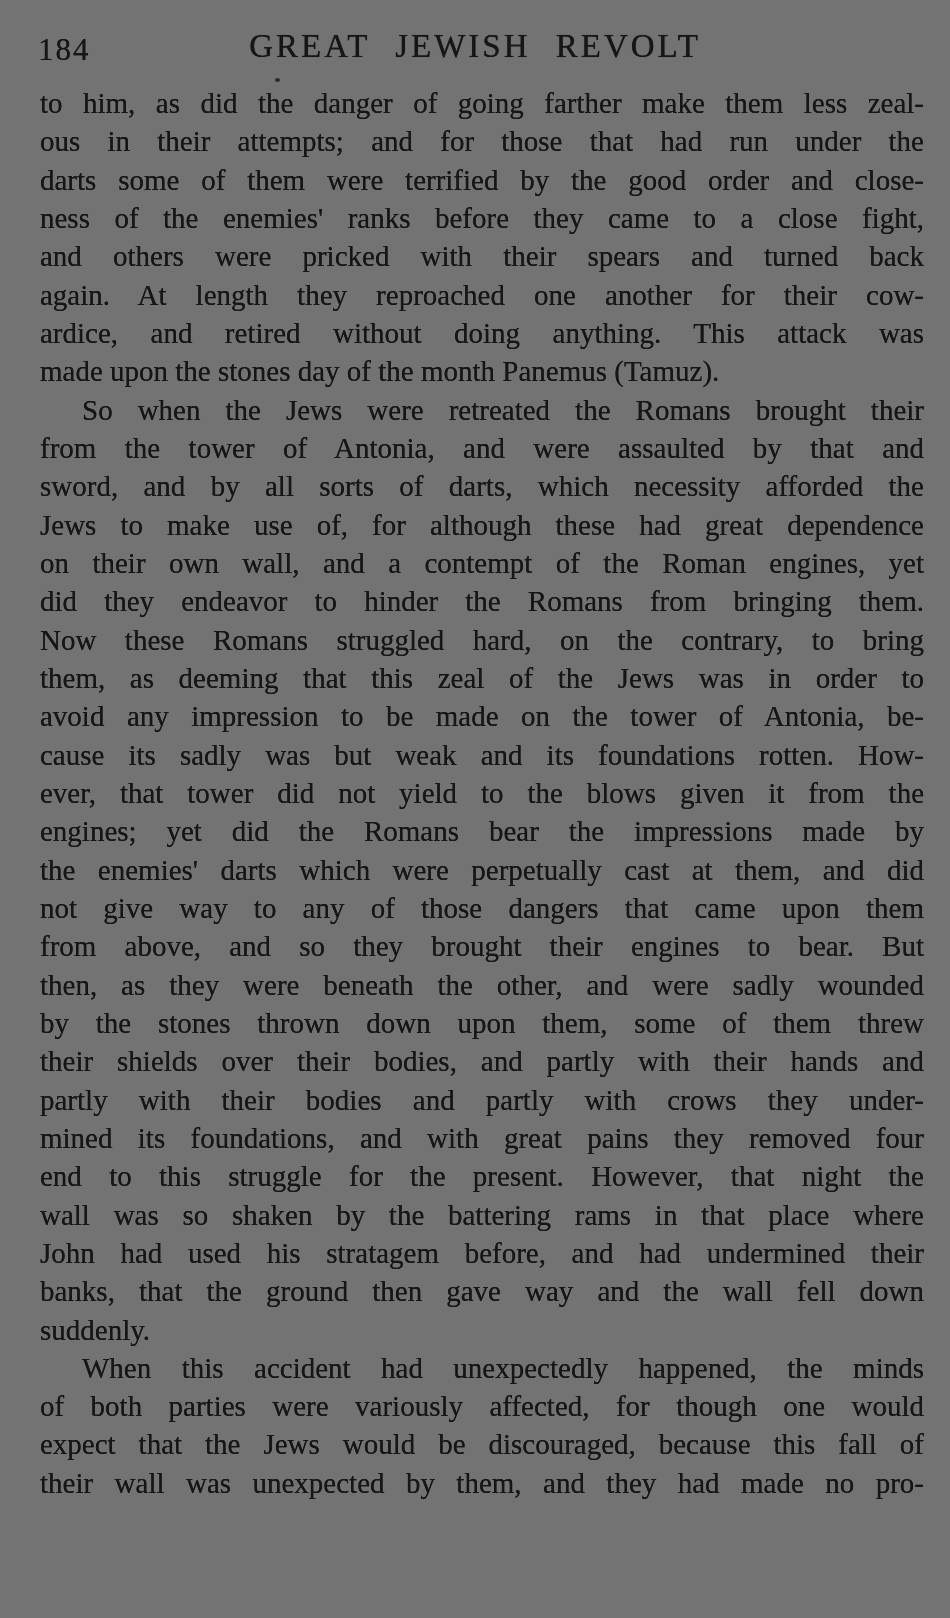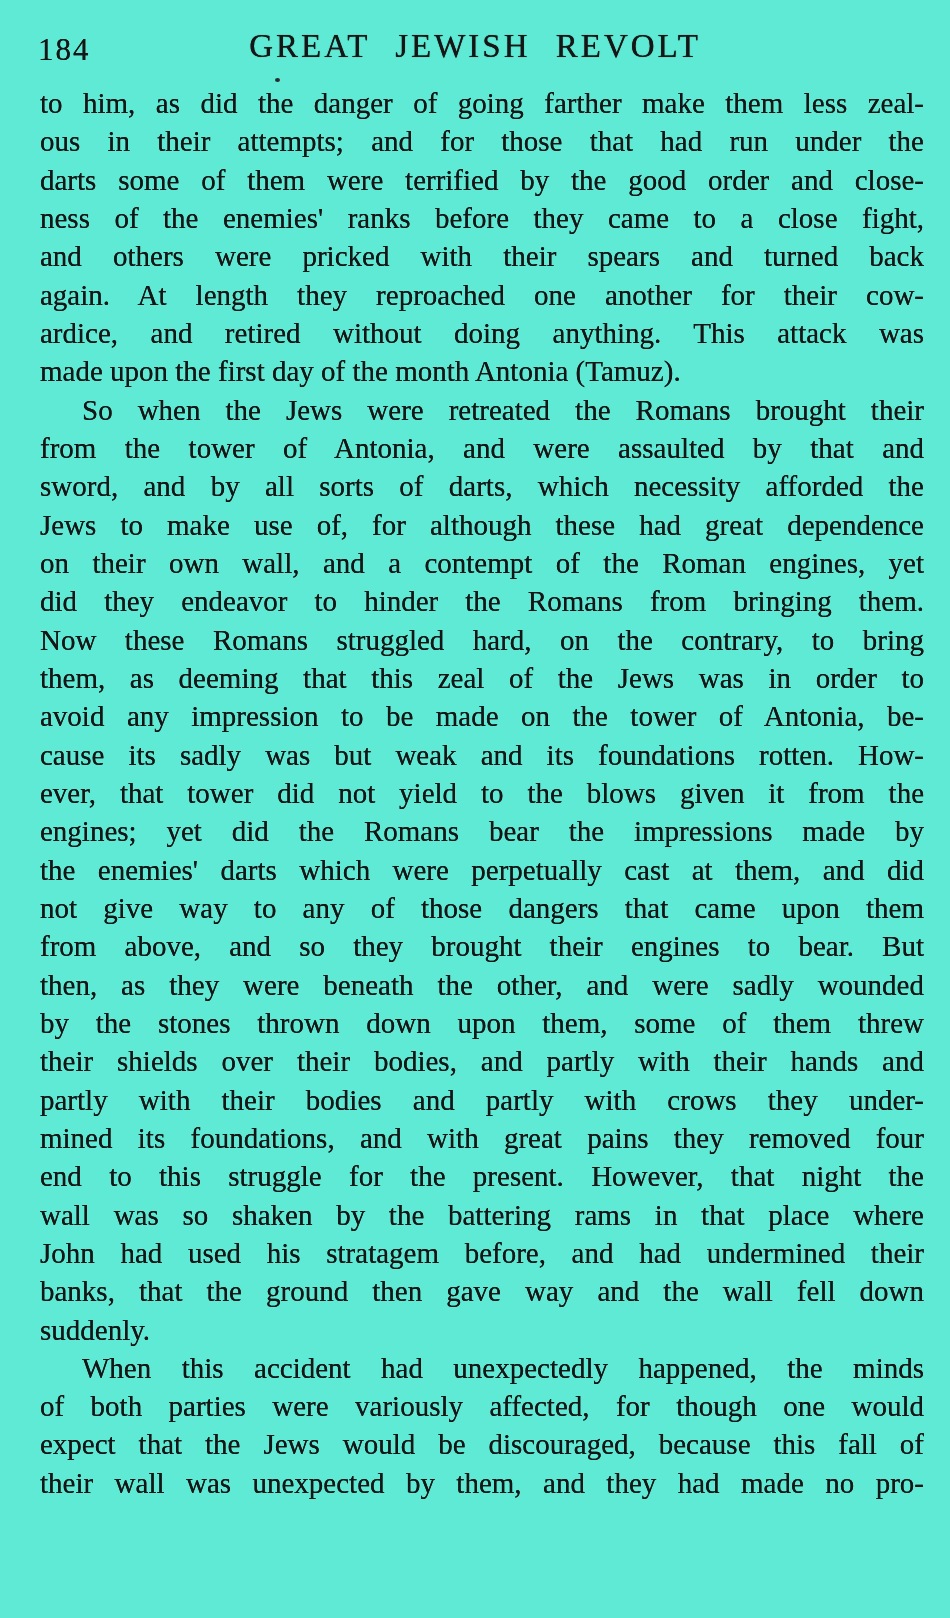--- a/index.html
+++ b/index.html
@@ -4,21 +4,21 @@
 <style>
   html, body {
     margin: 0;
     padding: 0;
     background: #fdfdfb;
   }
   .page {
     position: relative;
     width: 950px;
     height: 1618px;
-    background: #5eead4;
+    background: #737373;
     overflow: hidden;
     font-family: "Liberation Serif", serif;
     color: #161616;
   }
   .header {
     position: absolute;
     top: 28px;
     left: 0;
     width: 950px;
     height: 40px;
@@ -83,21 +83,21 @@
   </div>
   <div class="ink-dot"></div>
   <div class="body-text" id="body-text">
       <div class="line">to him, as did the danger of going farther make them less zeal-</div>
       <div class="line">ous in their attempts; and for those that had run under the</div>
       <div class="line">darts some of them were terrified by the good order and close-</div>
       <div class="line">ness of the enemies' ranks before they came to a close fight,</div>
       <div class="line">and others were pricked with their spears and turned back</div>
       <div class="line">again. At length they reproached one another for their cow-</div>
       <div class="line">ardice, and retired without doing anything. This attack was</div>
-      <div class="line flush">made upon the first day of the month Antonia (Tamuz).</div>
+      <div class="line flush">made upon the stones day of the month Panemus (Tamuz).</div>
       <div class="line indent">So when the Jews were retreated the Romans brought their</div>
       <div class="line">from the tower of Antonia, and were assaulted by that and</div>
       <div class="line">sword, and by all sorts of darts, which necessity afforded the</div>
       <div class="line">Jews to make use of, for although these had great dependence</div>
       <div class="line">on their own wall, and a contempt of the Roman engines, yet</div>
       <div class="line">did they endeavor to hinder the Romans from bringing them.</div>
       <div class="line">Now these Romans struggled hard, on the contrary, to bring</div>
       <div class="line">them, as deeming that this zeal of the Jews was in order to</div>
       <div class="line">avoid any impression to be made on the tower of Antonia, be-</div>
       <div class="line">cause its sadly was but weak and its foundations rotten. How-</div>

